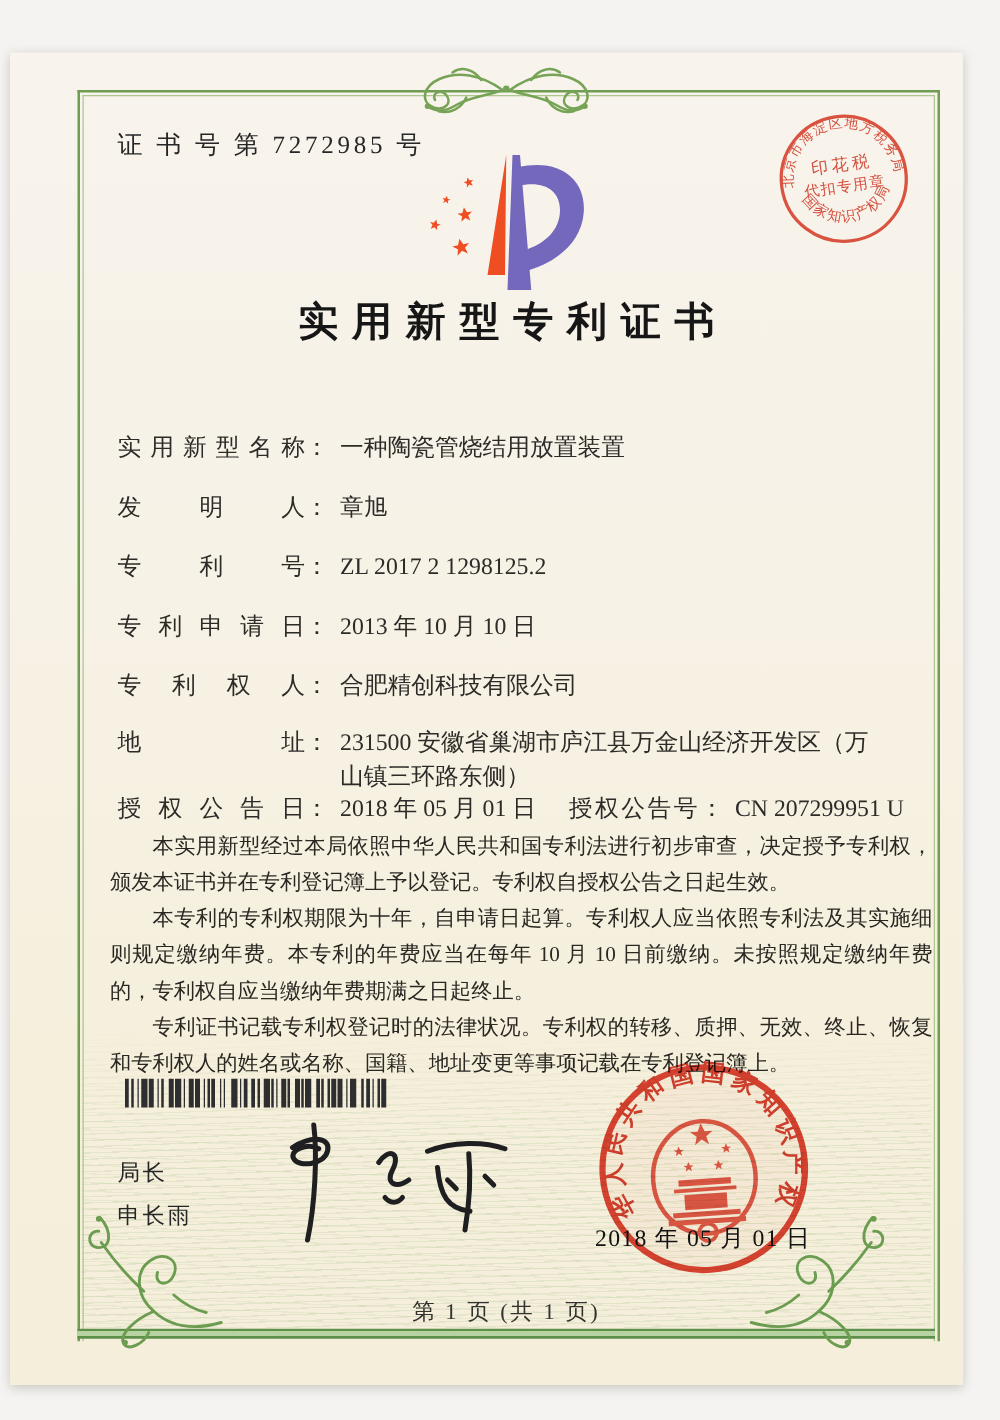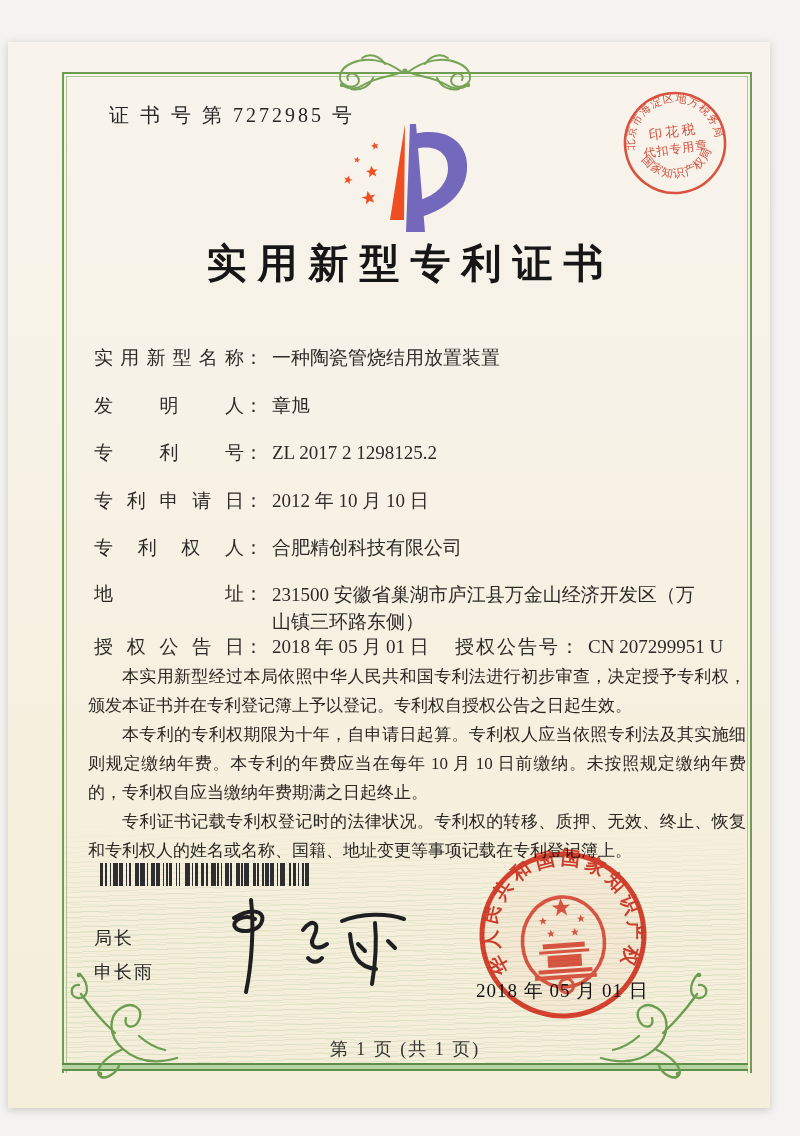--- a/index.html
+++ b/index.html
@@ -16,23 +16,23 @@
   .frame-bottom-band{position:absolute;left:54px;top:1021px;width:686px;height:8px;
          background:linear-gradient(180deg,#5d914b 0 2px,#b7d3a2 2px 6px,#5d914b 6px 8px);}
   .guilloche{position:absolute;left:57px;top:780px;width:680px;height:241px;
          background:
            repeating-linear-gradient(178deg,rgba(140,180,110,.16) 0 1px,rgba(0,0,0,0) 1px 5px),
            repeating-linear-gradient(182deg,rgba(140,180,110,.10) 0 1px,rgba(0,0,0,0) 1px 7px);
          -webkit-mask-image:linear-gradient(180deg,transparent 0,black 90px);
          mask-image:linear-gradient(180deg,transparent 0,black 90px);}
   .ornament{position:absolute;pointer-events:none;}
   
-  .certno{position:absolute;left:86px;top:60px;font-size:20px;letter-spacing:3px;color:#262626;margin-left:15px;}
+  .certno{position:absolute;left:86px;top:60px;font-size:20px;letter-spacing:3px;color:#262626;}
   .title{position:absolute;left:54px;top:194px;width:686px;text-align:center;
-         font-size:40px;font-weight:bold;letter-spacing:11px;text-indent:11px;color:#161616;}
+         font-size:32px;font-weight:bold;letter-spacing:11px;text-indent:11px;color:#161616;}
   .row{position:absolute;left:86px;font-size:19px;color:#2d2b28;white-space:nowrap;}
   .row .lab{display:inline-block;width:150px;text-align:justify;text-align-last:justify;vertical-align:top;}
   .row .val{margin-left:9px;}
   .row .val.wrap{display:inline-block;white-space:normal;width:438px;line-height:27px;vertical-align:top;}
   .grant-right{position:absolute;left:361px;top:0;}
   .grant-right .lab2{letter-spacing:2px;}
   .body-text{position:absolute;left:80px;top:620px;width:658px;font-size:17px;
          line-height:29px;text-align:justify;color:#2a2722;}
   .body-text p{margin:0;text-indent:2em;}
   .barcode{position:absolute;left:92px;top:821px;width:212px;height:23px;}
@@ -126,21 +126,21 @@
     <div class="row" style="top:351px">
       <span class="lab">发明人</span><span>：</span><span class="val">章旭</span>
     </div>
     <div class="row" style="top:303px">
       <span class="lab">实用新型名称</span><span>：</span><span class="val">一种陶瓷管烧结用放置装置</span>
     </div>
     <div class="row" style="top:398px">
       <span class="lab">专利号</span><span>：</span><span class="val">ZL 2017 2 1298125.2</span>
     </div>
     <div class="row" style="top:446px">
-      <span class="lab">专利申请日</span><span>：</span><span class="val">2012 年 10 月 10 日</span>
+      <span class="lab">专利申请日</span><span>：</span><span class="val">2013 年 10 月 10 日</span>
     </div>
     <div class="row" style="top:493px">
       <span class="lab">专利权人</span><span>：</span><span class="val">合肥精创科技有限公司</span>
     </div>
     <div class="row" style="top:539px">
       <span class="lab">地址</span><span>：</span><span class="val wrap">231500 安徽省巢湖市庐江县万金山经济开发区（万山镇三环路东侧）</span>
     </div>
     <div class="row" style="top:592px;width:652px">
       <span class="lab">授权公告日</span><span>：</span><span class="val">2018 年 05 月 01 日</span>
       <span class="grant-right">

